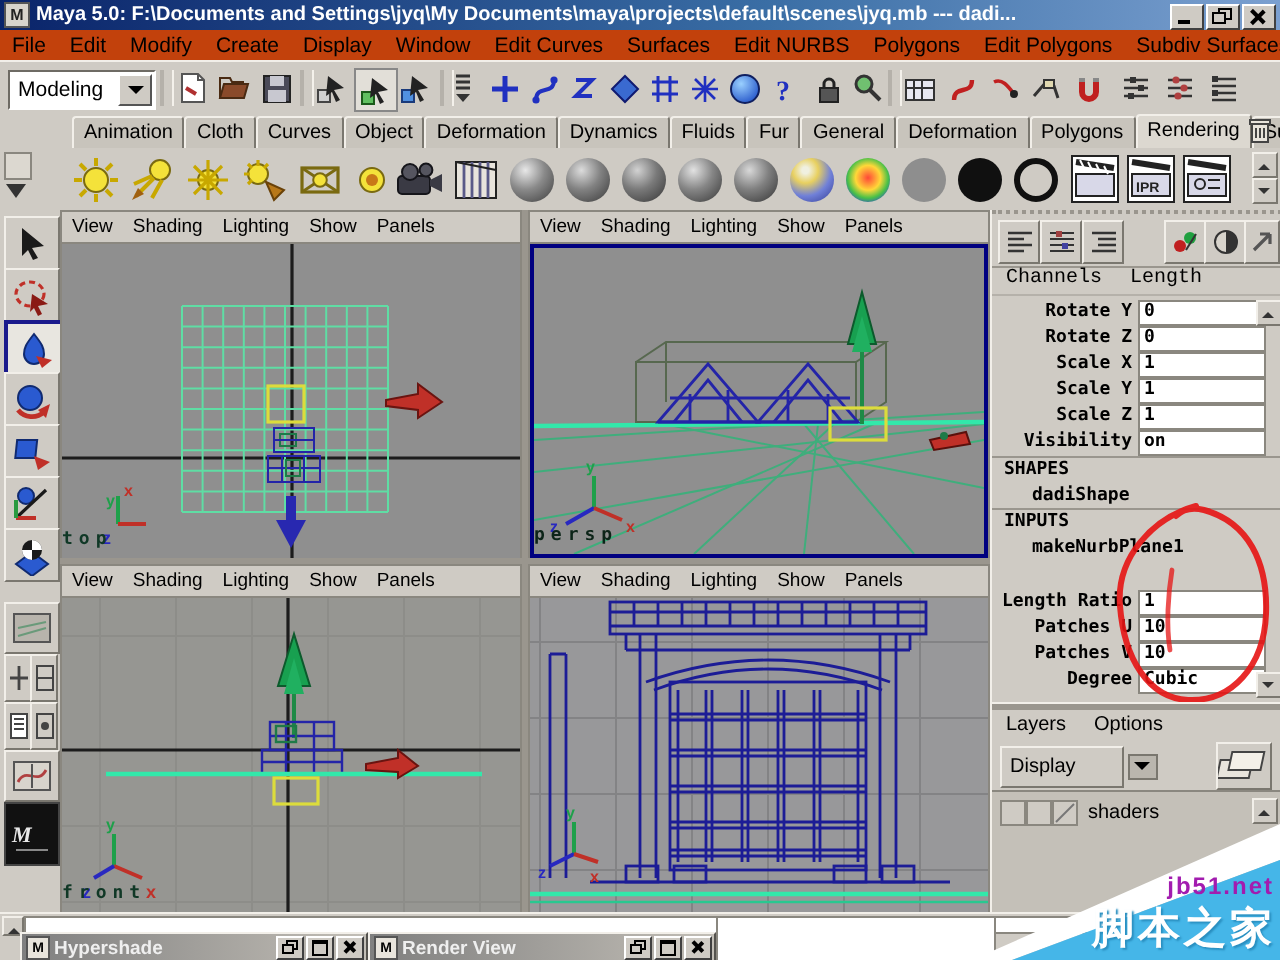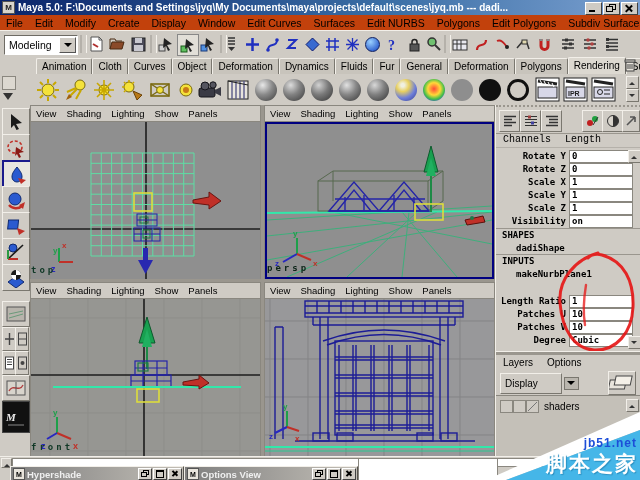--- a/index.html
+++ b/index.html
@@ -105,21 +105,21 @@
   .mbtn{width:12px;height:10px;background:#cfcbc4;border:1px solid;border-color:#fff #404040 #404040 #fff;
     margin-right:1px;position:relative;flex:none;}
   .mrest1{position:absolute;left:4px;top:1px;width:4px;height:3px;border:1px solid #000;}
   .mrest2{position:absolute;left:2px;top:3px;width:4px;height:3px;border:1px solid #000;background:#cfcbc4;}
   .mmax{position:absolute;left:2px;top:1px;width:6px;height:5px;border:1px solid #000;border-top-width:2px;}
   .mx1,.mx2{position:absolute;left:5px;top:1px;width:1.5px;height:7px;background:#000;}
   .mx1{transform:rotate(45deg);} .mx2{transform:rotate(-45deg);}
   #whitepanel{position:absolute;left:358px;top:1px;width:138px;height:21px;background:#fff;border:1px solid #8a877f;}
   
   #watermark{left:480px;top:404px;width:160px;height:76px;pointer-events:none;}
-  #wm-site{position:absolute;right:3px;top:32px;color:#1d4ed8;font-size:12px;font-weight:bold;letter-spacing:1px;}
+  #wm-site{position:absolute;right:3px;top:32px;color:#a21caf;font-size:12px;font-weight:bold;letter-spacing:1px;}
   #wm-name{position:absolute;right:2px;top:46px;color:#fff;font-size:21px;font-weight:bold;letter-spacing:2px;
     text-shadow:1px 1px 1px #2a8fc0;}
   .icon-sun{fill:#f4e23a;stroke:#7a6a10;stroke-width:1;}
 </style>
 </head>
 <body>
 
 <div id="screen">
 
   <div id="titlebar" class="abs">
@@ -882,21 +882,21 @@
       <div class="mbtn">
           <div class="mmax"></div>
         </div>
       <div class="mbtn">
           <div class="mx1"></div>
           <div class="mx2"></div>
         </div>
     </div>
     <div class="miniwin" style="left:184px">
       <div class="micon">M</div>
-      <div class="mlabel">Options View</div>
+      <div class="mlabel">Render View</div>
       <div class="mbtn">
           <div class="mrest1"></div>
           <div class="mrest2"></div>
         </div>
       <div class="mbtn">
           <div class="mmax"></div>
         </div>
       <div class="mbtn">
           <div class="mx1"></div>
           <div class="mx2"></div>

